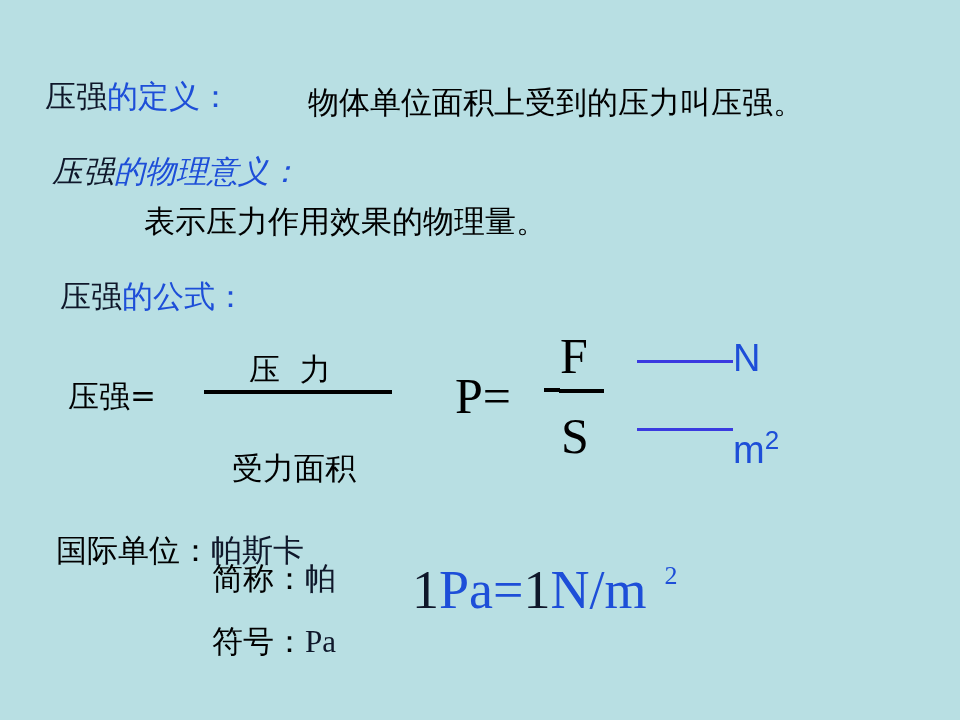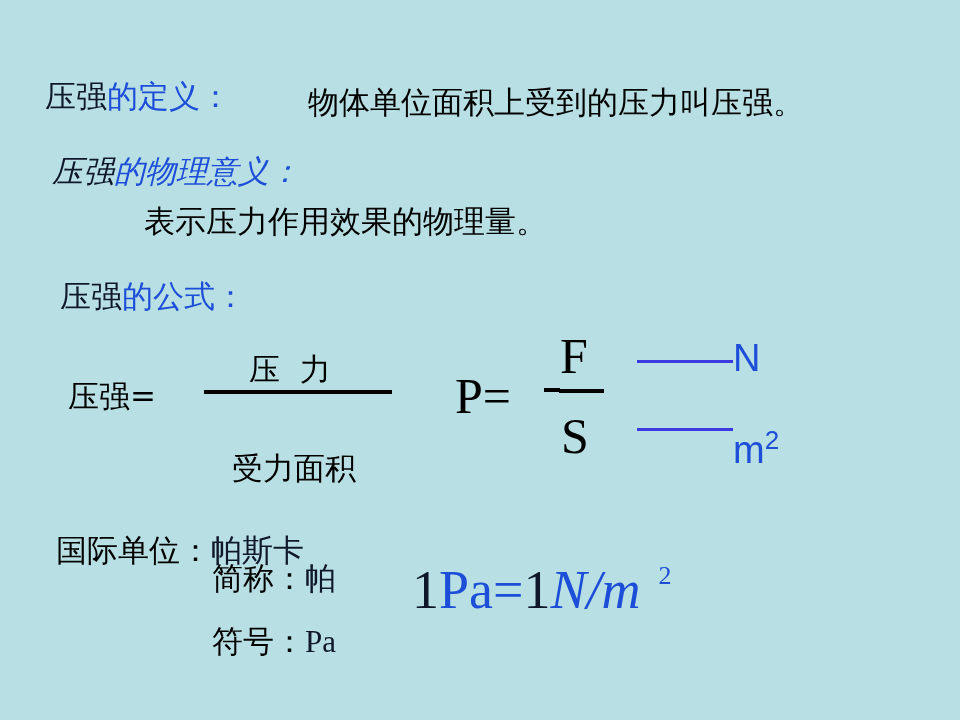--- a/index.html
+++ b/index.html
@@ -59,14 +59,14 @@
   <span>国际单位：</span><span class="red">帕斯卡</span>
 </div>
 <div class="abs cn" style="left:212px; top:560px;">
   <span>简称：</span><span class="red">帕</span>
 </div>
 <div class="abs cn" style="left:212px; top:623px;">
   <span>符号：</span><span class="red serif">Pa</span>
 </div>
 
 <div class="abs serif" style="left:412px; top:560px; font-size:54px; line-height:60px;">
-  <span class="red">1</span><span class="blue">Pa=</span><span class="red">1</span><span class="blue" style="font-style:italic;">N/m</span><sup class="blue" style="font-size:26px; vertical-align:24px; line-height:0; margin-left:18px;">2</sup>
+  <span class="red">1</span><span class="blue">Pa=</span><span class="red">1</span><span class="blue" style="">N/m</span><sup class="blue" style="font-size:26px; vertical-align:24px; line-height:0; margin-left:18px;">2</sup>
 </div>
 
 </body></html>

